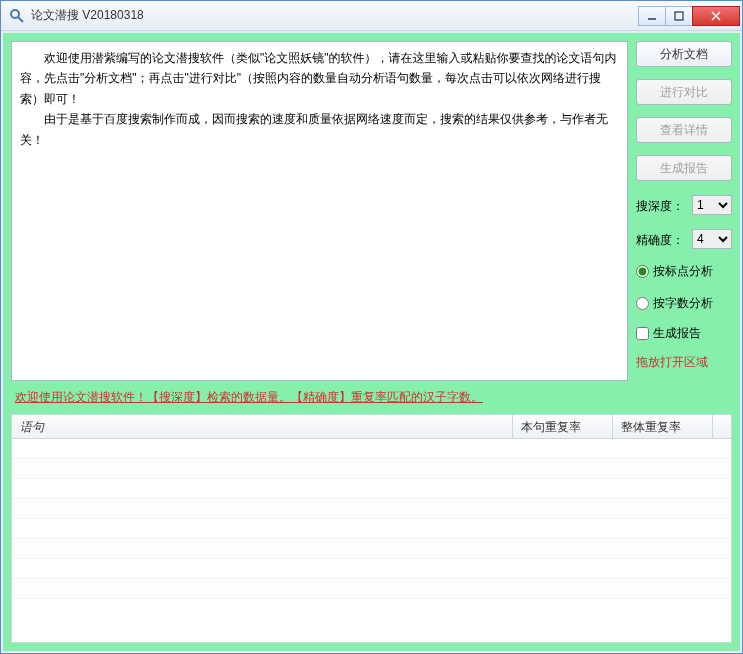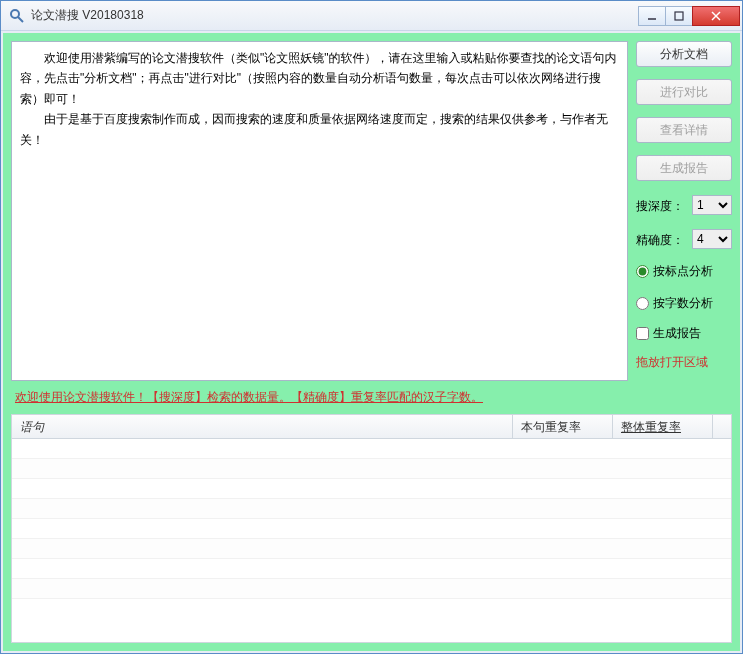--- a/index.html
+++ b/index.html
@@ -36,21 +36,21 @@
 .radio.sel input { accent-color: #2a8a2a; }
 .dragzone { color: #d03030; font-size: 12px; }
 
 .hint { color: #d03030; padding: 2px 4px; text-decoration: underline; }
 
 .table { flex: 1; border: 1px solid #cfd6de; display: flex; flex-direction: column; min-height: 160px; }
 .thead { display: flex; background: linear-gradient(#fcfcfd,#eef1f5); border-bottom: 1px solid #cfd6de; height: 24px; }
 .th { border-right: 1px solid #cfd6de; padding: 4px 8px; color: #333; font-size: 12px; }
 .th0 { flex: 1; font-style: italic; }
 .th1 { width: 100px; }
-.th2 { width: 100px; text-decoration: underline; }
+.th2 { width: 100px; }
 .th3 { width: 18px; border-right: none; }
 .tbody { flex: 1; background: #fff; overflow-y: scroll; }
 .trow { height: 20px; border-bottom: 1px solid #f1f1f1; }
 .trow:nth-child(even){ background:#fdfdfd; }
 </style>
 </head>
 <body>
 
 <div class="window">
   <div class="titlebar">

